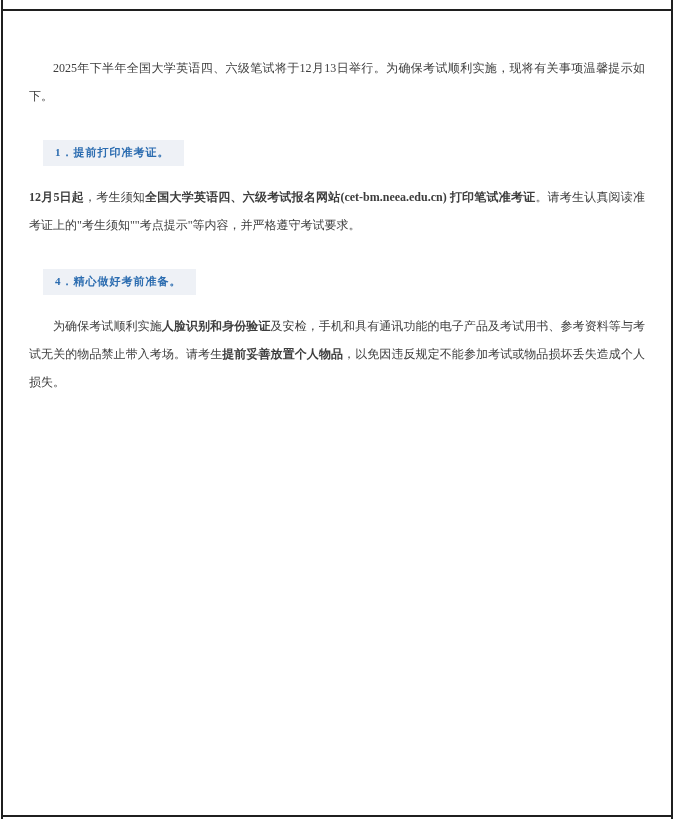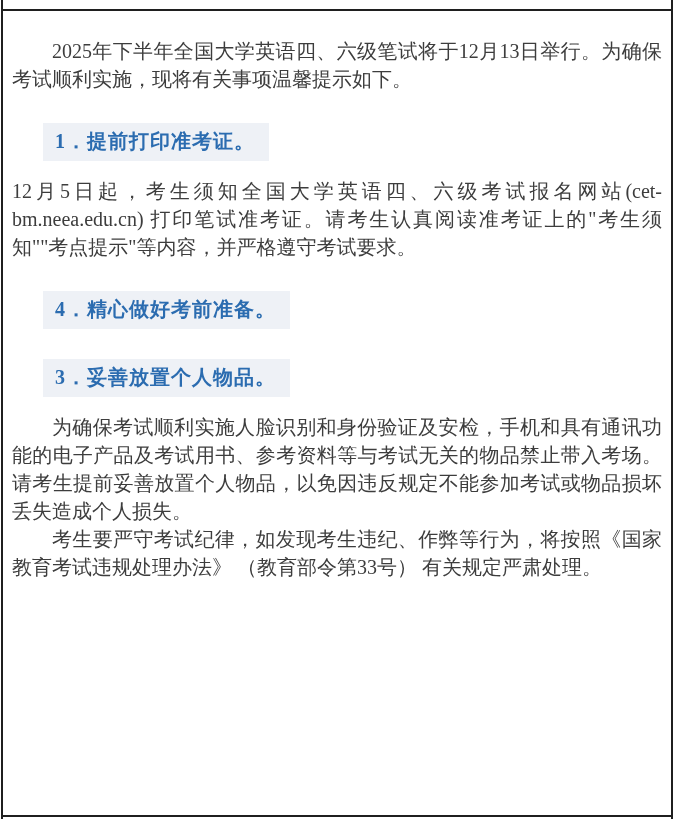--- a/index.html
+++ b/index.html
@@ -20,31 +20,31 @@
   .vline.left{left:1px;}
   .vline.right{right:1px;}
   .hline{position:absolute;left:1px;right:1px;height:2px;background:var(--border);}
   .hline.top{top:9px;}
   .hline.bottom{bottom:2px;}
   .content{
     position:absolute;top:11px;left:3px;right:3px;bottom:4px;
     padding:26px 9px 0 9px;
     overflow:hidden;
   }
-  p{margin:0;font-size:20px;line-height:28px;text-align:justify;}
+  p{margin:17px;font-size:12px;line-height:28px;text-align:justify;}
   p.indent{text-indent:2em;}
-  b{font-weight:normal;}
+  b{font-weight:bold;}
   .heading-row{margin:30px 0 16px 0;line-height:normal;}
   .heading{
     display:inline-block;
     margin-left:31px;
     background:var(--heading-bg);
     color:var(--accent-blue);
     font-weight:bold;
-    font-size:20px;
+    font-size:11px;
     padding:5px 14px 6px 12px;
     letter-spacing:1px;
   }
   .doc-link{
     color:var(--link-blue);
     text-decoration:none;
     cursor:pointer;
   }
   .link-search-icon{
     display:inline-block;
@@ -73,24 +73,20 @@
     <p><b>12月5日起</b><span>，考生须知</span><b>全国大学英语四、六级考试报名网站(cet-bm.neea.edu.cn) 打印笔试准考证</b><span>。请考生认真阅读准考证上的"考生须知""考点提示"等内容，并严格遵守考试要求。</span></p>
   </div>
 
   <div>
     <div class="heading-row">
       <span class="heading">4．精心做好考前准备。</span>
     </div>
   </div>
 
   <div>
-    <div class="heading-row">
-      <span class="heading">3．妥善放置个人物品。</span>
-    </div>
     <p class="indent"><span>为确保考试顺利实施</span><b>人脸识别和身份验证</b><span>及安检，手机和具有通讯功能的电子产品及考试用书、参考资料等与考试无关的物品禁止带入考场。请考生</span><b>提前妥善放置个人物品</b><span>，以免因违反规定不能参加考试或物品损坏丢失造成个人损失。</span></p>
   </div>
 
   <div>
-    <p class="indent"><span>考生要严守考试纪律，如发现考生违纪、作弊等行为，将按照《国家教育考试违规处理办法》 （教育部令第33号） 有关规定严肃处理。</span></p>
   </div>
 
 
 </div>
 
 </body></html>

